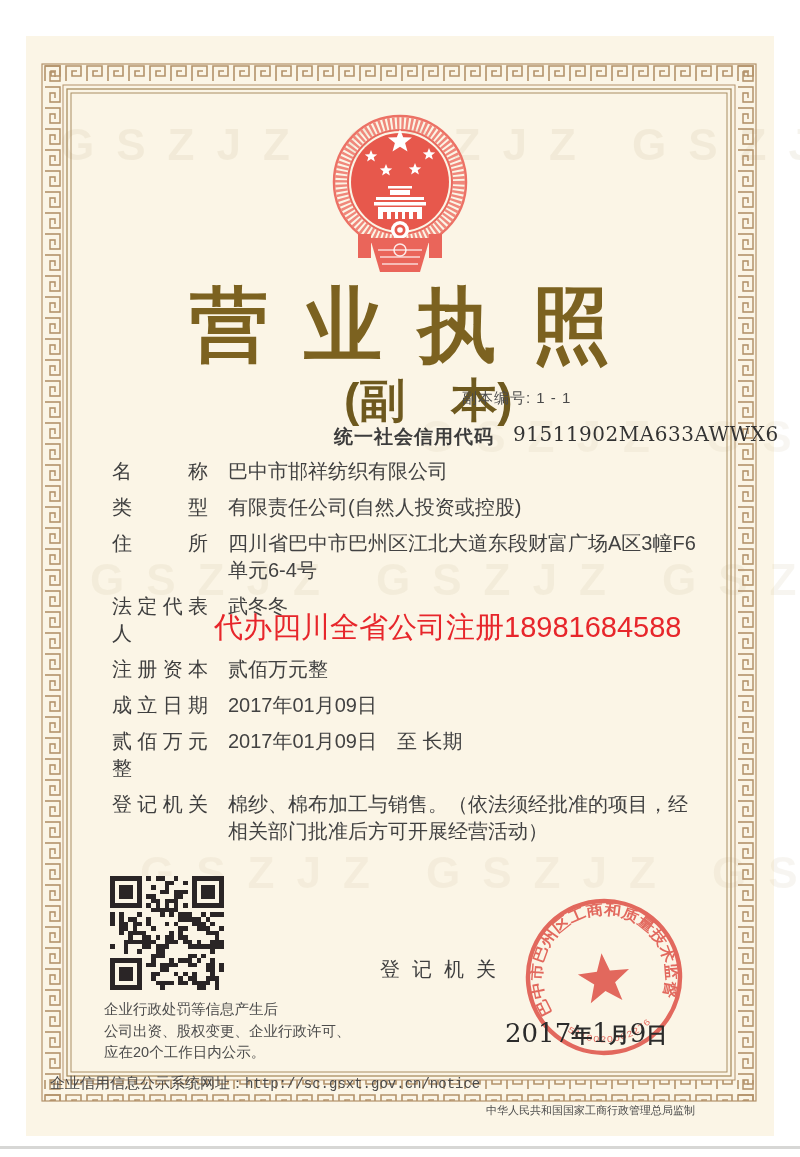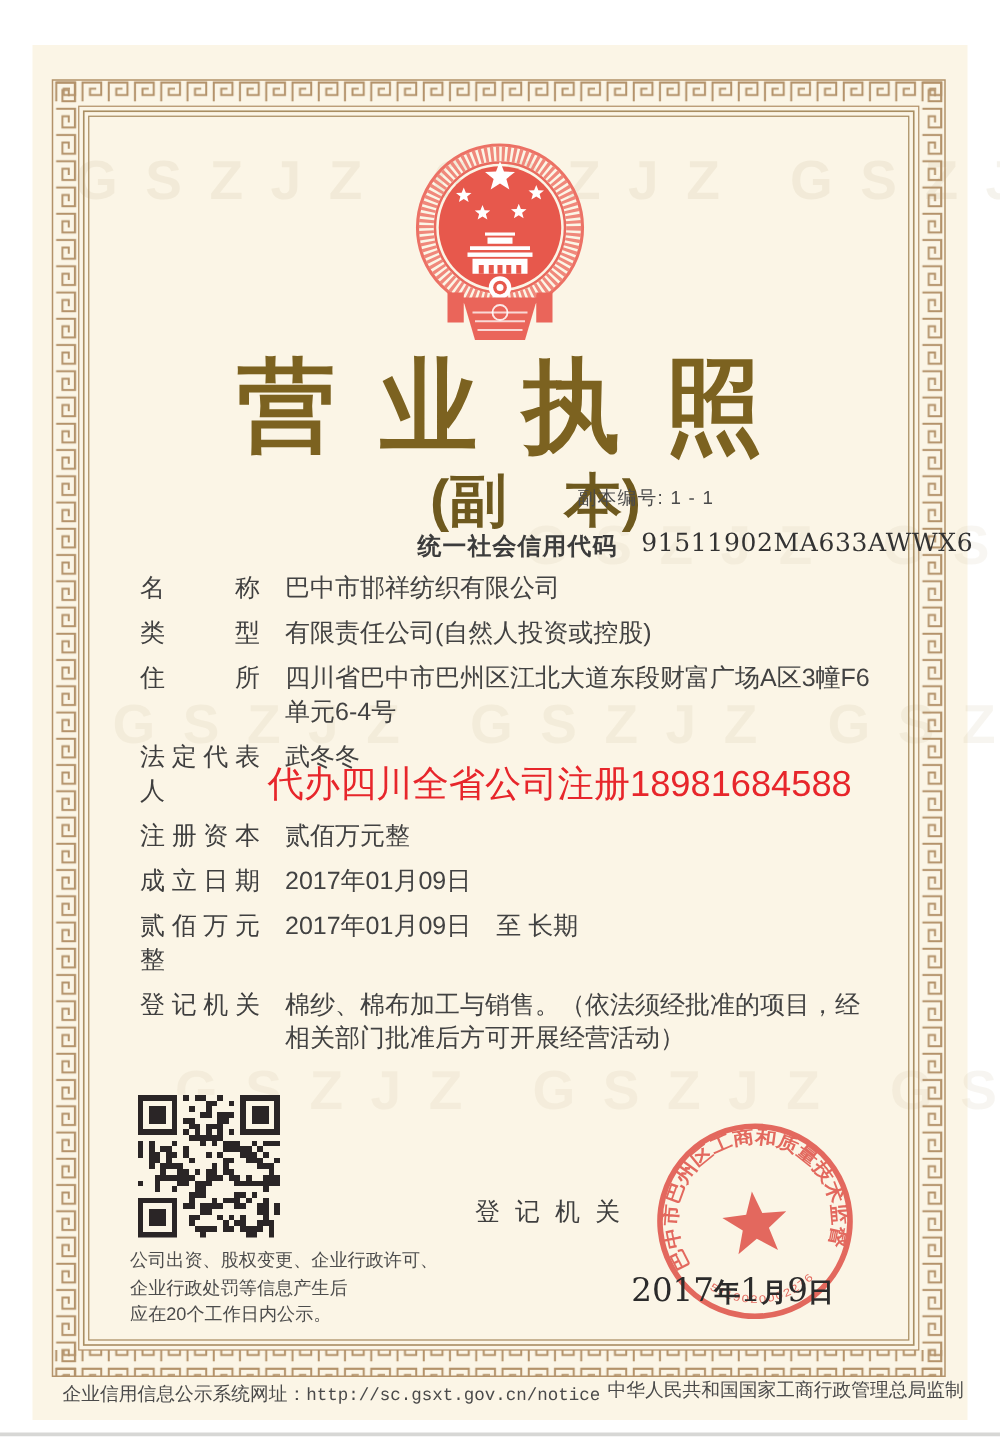--- a/index.html
+++ b/index.html
@@ -29,23 +29,23 @@
   
   .qr{position:absolute;left:110px;top:876px;width:114px;height:114px;}
   .notes{position:absolute;left:104px;top:999px;width:300px;font-size:14.5px;color:#4c4c4c;line-height:21.5px;}
   
   .registry{position:absolute;left:380px;top:956px;width:116px;font-size:20px;color:#3f3f3f;text-align:justify;text-align-last:justify;}
   .seal{position:absolute;left:509px;top:882px;width:190px;height:190px;z-index:4;}
   .dateline{position:absolute;left:505px;top:1018px;width:176px;display:flex;justify-content:flex-start;align-items:baseline;z-index:5;}
   .d-num{font-family:"DejaVu Serif",serif;font-size:26px;color:#2b2b2b;}
   .d-cjk{font-size:21px;font-weight:bold;color:#2b2b2b;}
   
-  .footer-left{position:absolute;left:50px;top:1106px;font-size:15px;color:#4a4a4a;white-space:nowrap;}
+  .footer-left{position:absolute;left:50px;top:1074px;font-size:15px;color:#4a4a4a;white-space:nowrap;}
   .footer-left .url{font-family:"Liberation Mono",monospace;font-size:14px;letter-spacing:0;}
-  .footer-right{position:absolute;left:486px;top:1103px;font-size:15px;color:#4a4a4a;white-space:nowrap;}
+  .footer-right{position:absolute;left:486px;top:1103px;font-size:11px;color:#4a4a4a;white-space:nowrap;}
 </style>
 </head>
 <body>
 
 <div id="cert">
 
   <div class="paper"></div>
 
   <div class="ghost" style="left:60px;top:120px;">GSZJZ GSZJZ GSZJZ GSZJZ</div>
   <div class="ghost" style="left:420px;top:412px;opacity:.09;">GSZJZ GSZJZ GSZJZ GSZJZ</div>
@@ -351,22 +351,22 @@
       <rect x="2" y="2" width="3" height="3" fill="#2a2526"></rect>
       <rect x="18" y="0" width="7" height="7" fill="#2a2526"></rect>
       <rect x="19" y="1" width="5" height="5" fill="#fbf5e6"></rect>
       <rect x="20" y="2" width="3" height="3" fill="#2a2526"></rect>
       <rect x="0" y="18" width="7" height="7" fill="#2a2526"></rect>
       <rect x="1" y="19" width="5" height="5" fill="#fbf5e6"></rect>
       <rect x="2" y="20" width="3" height="3" fill="#2a2526"></rect>
     </svg>
 
   <div class="notes">
+    <div>企业行政处罚等信息产生后</div>
     <div>公司出资、股权变更、企业行政许可、</div>
-    <div>企业行政处罚等信息产生后</div>
     <div>应在20个工作日内公示。</div>
   </div>
 
   <div class="registry">登记机关</div>
 
   <svg class="seal" viewBox="-95 -95 190 190">
     <defs>
       <path id="sealTextArc" d="M -55 30 A 62.6 62.6 0 1 1 55 30" fill="none"></path>
       <path id="sealNumArc" d="M -42 50 A 65.3 65.3 0 0 0 42 50" fill="none"></path>
     </defs>

